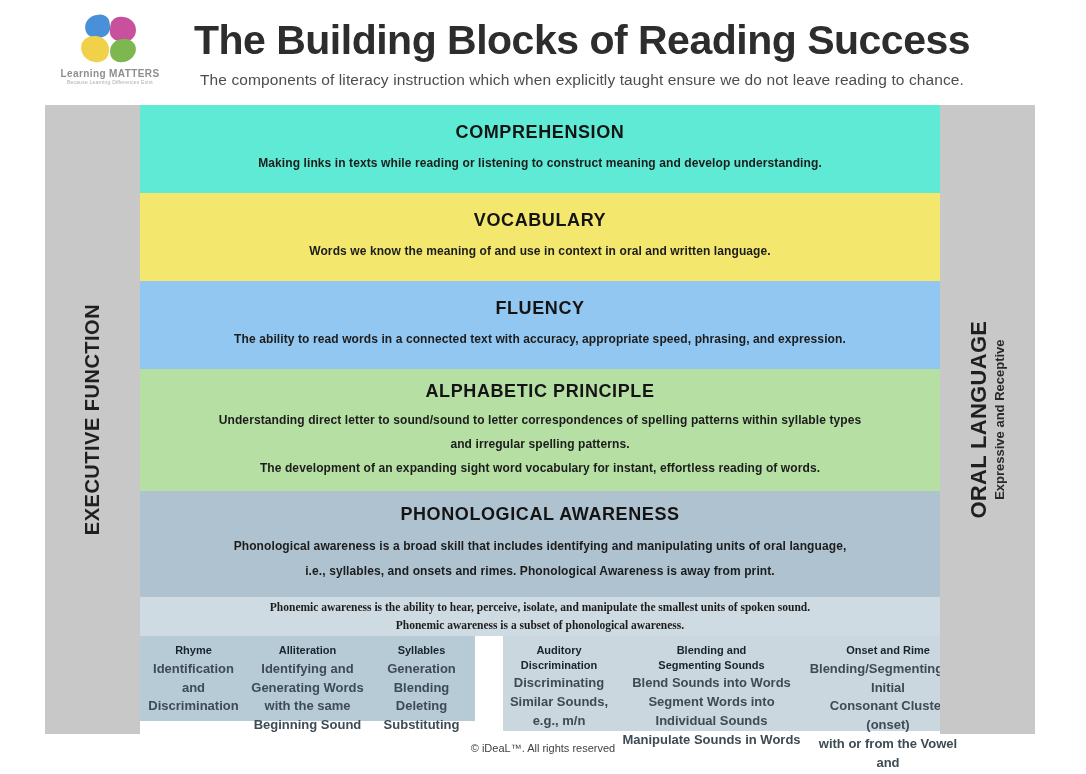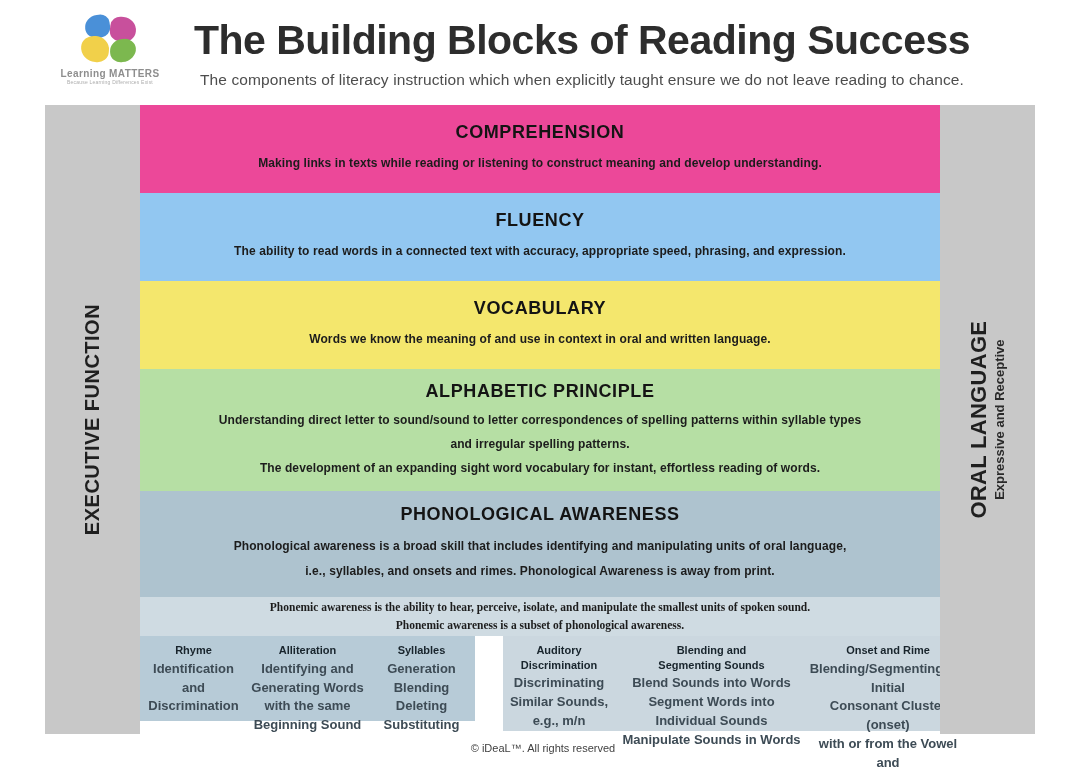--- a/index.html
+++ b/index.html
@@ -106,33 +106,33 @@
 </div>
 
 <div class="main">
 
   <div class="rail rail-left">
     <div class="vtext">EXECUTIVE FUNCTION</div>
   </div>
 
   <div class="content">
 
-    <div class="band band-1" style="background: #ec4899;">
+    <div class="band band-1" style="background: #5eead4;">
       <div class="band-title">COMPREHENSION</div>
       <div class="band-desc">Making links in texts while reading or listening to construct meaning and develop understanding.</div>
+    </div>
+
+    <div class="band band-2" style="background: rgb(244, 231, 109);">
+      <div class="band-title">VOCABULARY</div>
+      <div class="band-desc">Words we know the meaning of and use in context in oral and written language.</div>
     </div>
 
     <div class="band band-3" style="background: rgb(146, 199, 241);">
       <div class="band-title">FLUENCY</div>
       <div class="band-desc">The ability to read words in a connected text with accuracy, appropriate speed, phrasing, and expression.</div>
-    </div>
-
-    <div class="band band-2" style="background: rgb(244, 231, 109);">
-      <div class="band-title">VOCABULARY</div>
-      <div class="band-desc">Words we know the meaning of and use in context in oral and written language.</div>
     </div>
 
     <div class="band band-4" style="background: rgb(182, 223, 164);">
       <div class="band-title">ALPHABETIC PRINCIPLE</div>
       <div class="band-desc">Understanding direct letter to sound/sound to letter correspondences of spelling patterns within syllable types
 and irregular spelling patterns.
 The development of an expanding sight word vocabulary for instant, effortless reading of words.</div>
     </div>
 
     <div class="band band-5" style="background: rgb(174, 195, 207);">

